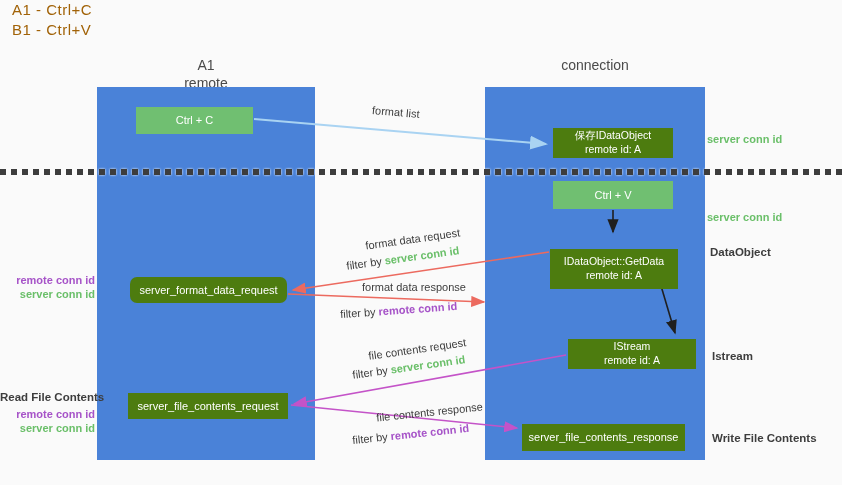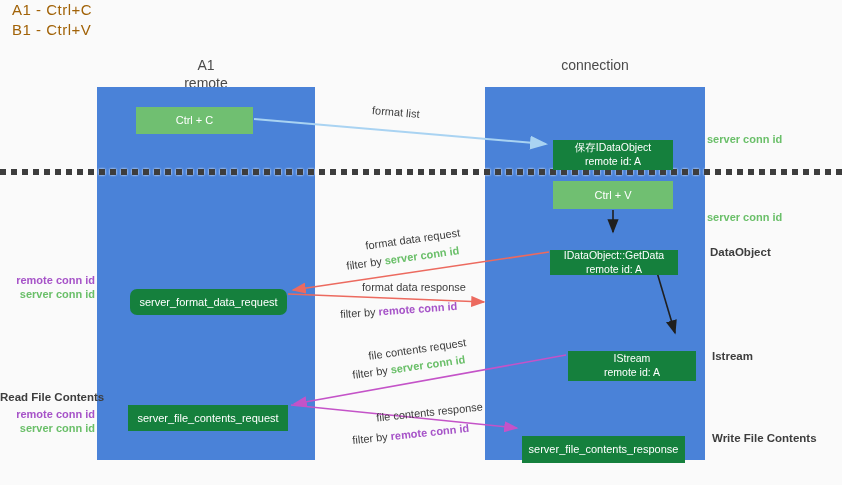--- a/index.html
+++ b/index.html
@@ -17,21 +17,21 @@
   
   .col-header { font-size:14px; color:#4a4a4a; text-align:center; line-height:1.25; }
   
   .column { background:#4a82d8; }
   
   .node {
     display:flex; flex-direction:column; align-items:center; justify-content:center;
     color:#fff; font-size:11px; line-height:1.3; text-align:center; white-space:nowrap;
   }
   .node.green  { background:#70bf71; }
-  .node.orange { background:#15803d;margin-top:12px; }
+  .node.orange { background:#4d7c0f; }
   
   .dotted {
     left:0; width:842px; top:169px; height:6px; z-index:5;
     background:repeating-linear-gradient(90deg,#3d3d3d 0 6px,transparent 6px 11px);
     filter:drop-shadow(0 0 1px #ffffff);
   }
   
   .side-label { font-size:11px; white-space:nowrap;font-weight:bold; }
   .side-label.dark  { color:#3d3d3d; font-size:11.5px; }
   .side-label.green  { color:#6abf69; font-weight:bold; }
@@ -97,21 +97,21 @@
 
   <div class="abs node orange z6" style="left:553px; top:128px; width:120px; height:30px; font-size:10.5px;">
     <span>保存IDataObject</span>
     <span>remote id: A</span>
   </div>
 
   <div class="abs node green z6" style="left:553px; top:181px; width:120px; height:28px;">
     <span>Ctrl + V</span>
   </div>
 
-  <div class="abs node orange z6" style="left:550px; top:238px; width:128px; height:25px; font-size:10.5px;">
+  <div class="abs node orange z6" style="left:550px; top:249px; width:128px; height:40px; font-size:10.5px;">
     <span>IDataObject::GetData</span>
     <span>remote id: A</span>
   </div>
 
   <div class="abs node orange z6" style="left:130px; top:277px; width:157px; height:26px;border-radius:7px;">
     <span>server_format_data_request</span>
   </div>
 
 
   <div class="abs node orange z6" style="left:568px; top:339px; width:128px; height:30px; font-size:10.5px;">

